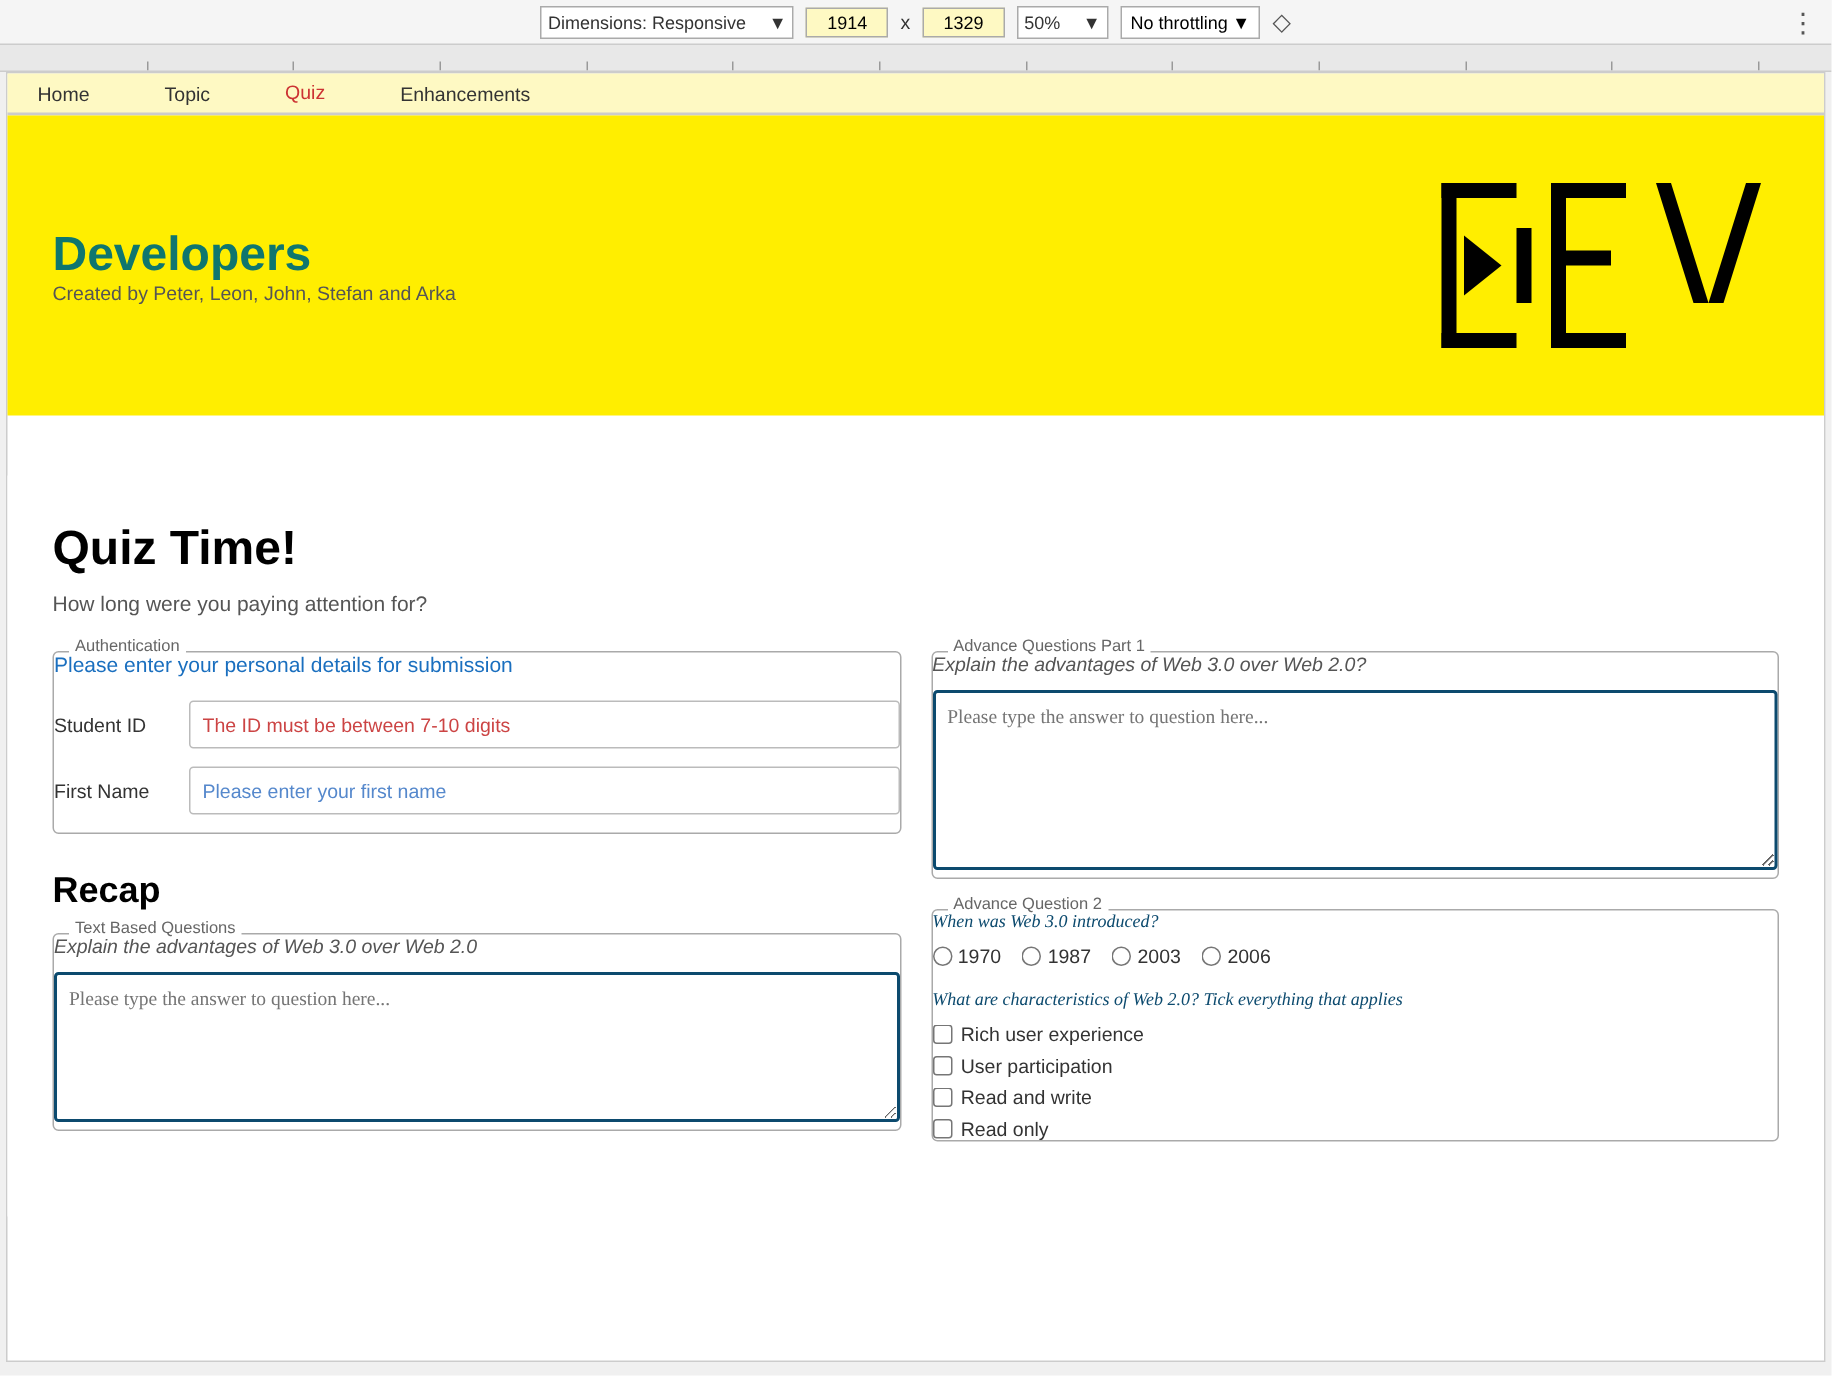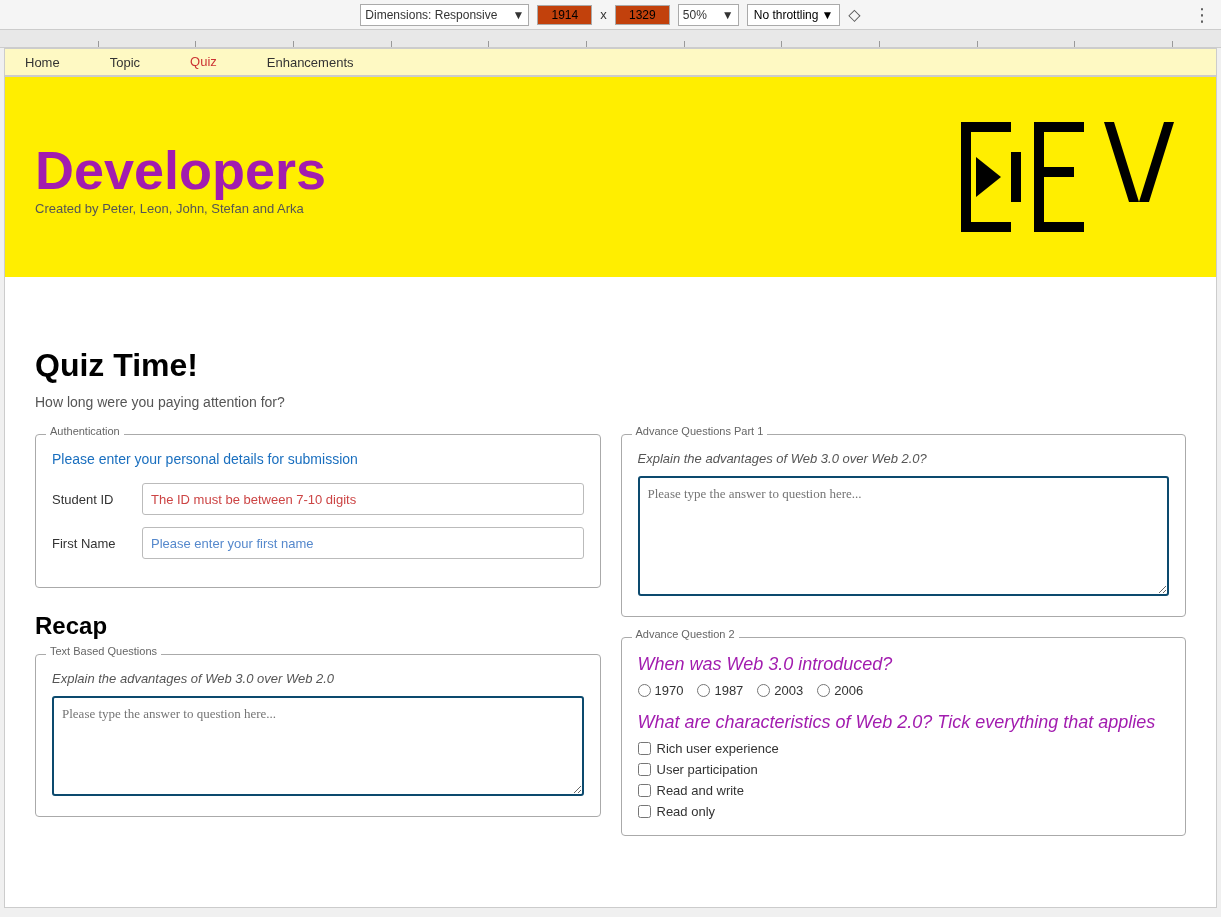--- a/index.html
+++ b/index.html
@@ -29,21 +29,21 @@
       display: flex;
       align-items: center;
       gap: 6px;
     }
     .toolbar input {
       width: 55px;
       height: 20px;
       border: 1px solid #aaa;
       text-align: center;
       font-size: 12px;
-      background: #c2410c;
+      background: #fef9c3;
     }
     .toolbar select, .toolbar .dropdown {
       height: 22px;
       border: 1px solid #aaa;
       background: white;
       font-size: 12px;
       padding: 0 4px;
     }
     .toolbar .dropdown {
       display: inline-flex;
@@ -117,23 +117,23 @@
     .hero {
       background: #ffee00;
       padding: 30px 30px 30px 30px;
       min-height: 200px;
       position: relative;
       display: flex;
       flex-direction: column;
       justify-content: center;
     }
     .hero h1 {
-      font-size: 54px;
+      font-size: 32px;
       font-weight: bold;
-      color: #a21caf;
+      color: #0f766e;
     }
     .hero .subtitle {
       font-size: 13px;
       color: #555;
     }
 
     
     .content {
       background: white;
       padding: 30px 30px;
@@ -160,21 +160,20 @@
       flex: 1;
     }
     .col-right {
       flex: 1;
     }
 
     
     .form-box {
       border: 1px solid #aaa;
       border-radius: 4px;
-      padding: 16px;
       position: relative;
       margin-bottom: 20px;
     }
     .form-box-legend {
       position: absolute;
       top: -10px;
       left: 10px;
       background: white;
       padding: 0 4px;
       font-size: 11px;
@@ -258,23 +257,24 @@
     }
     .checkbox-item {
       display: flex;
       align-items: center;
       gap: 6px;
       font-size: 13px;
       color: #333;
     }
     .adv-question-text {
       font-style: italic;
-      color: #a21caf;
-      font-size: 18px;
+      color: #0c4a6e;
+      font-size: 12px;
       margin-bottom: 8px;
+      font-family: Liberation Serif, serif;
     }
 
     
     .three-dot {
       font-size: 18px;
       color: #555;
       cursor: pointer;
     }
 
     

